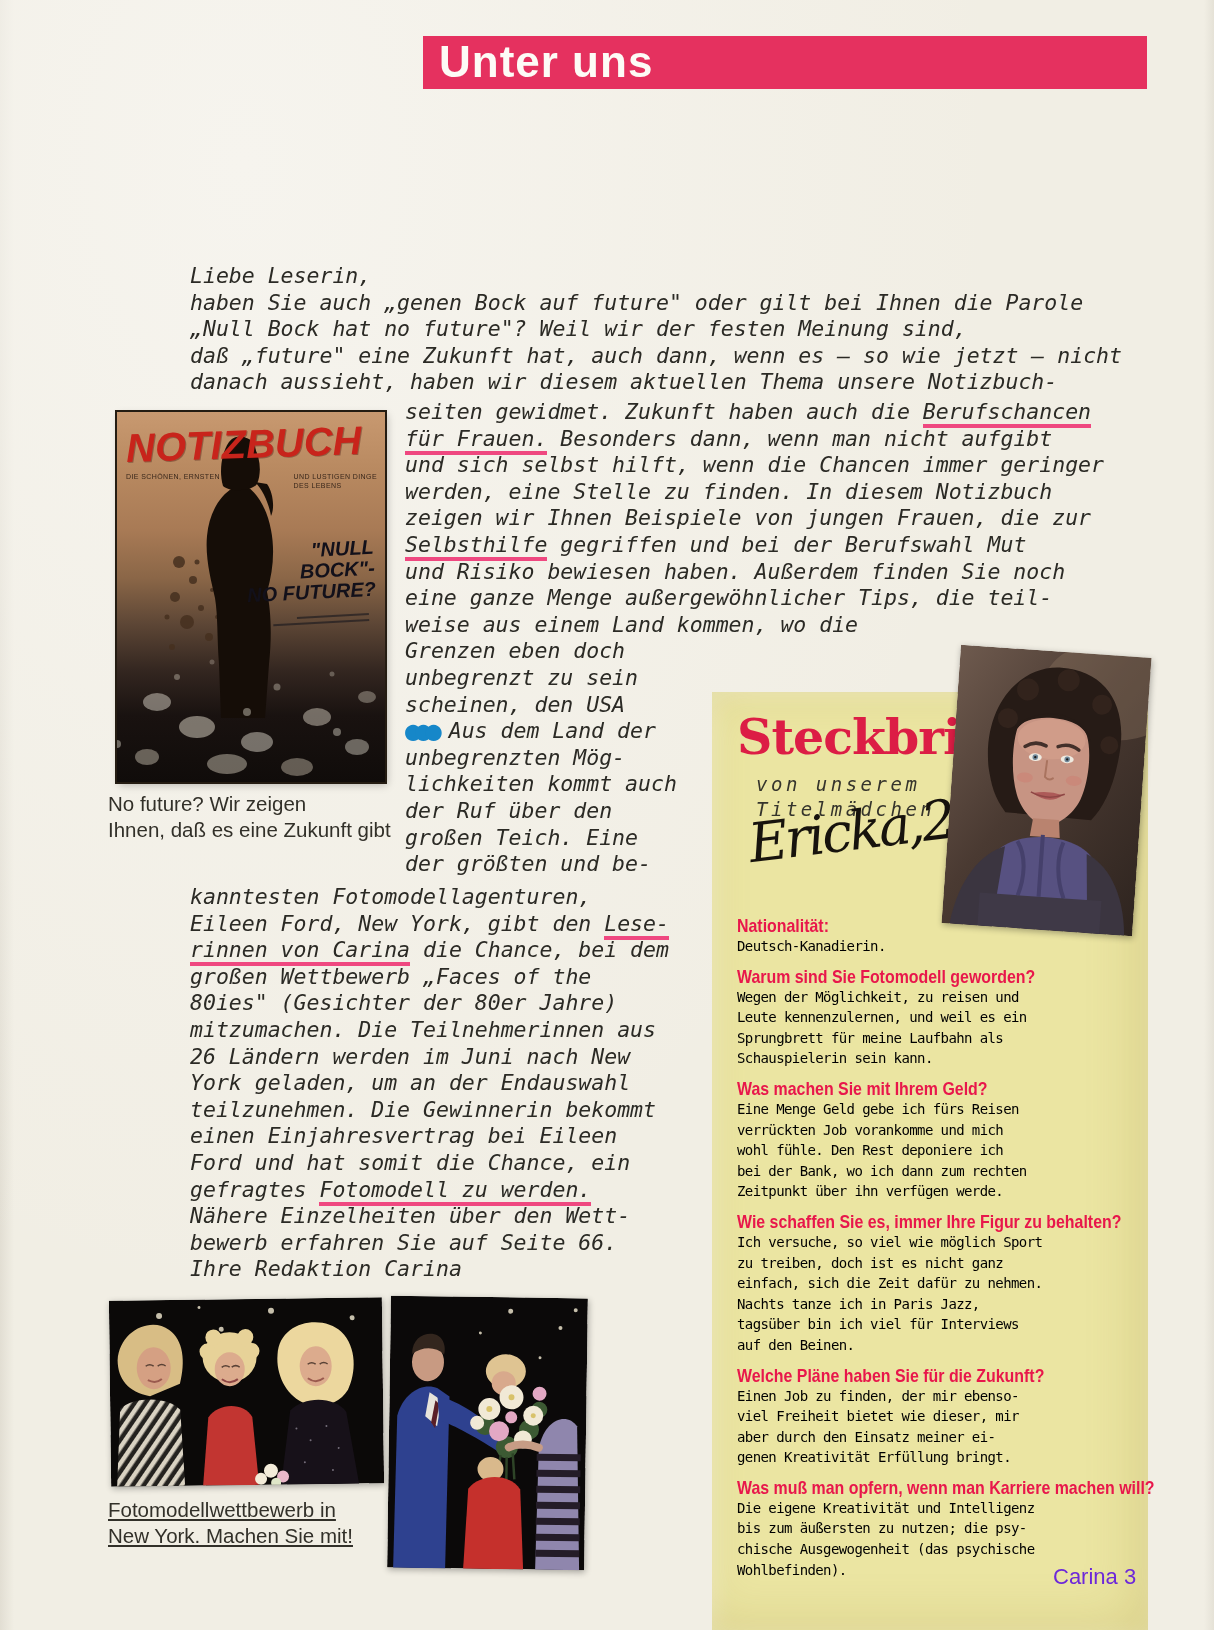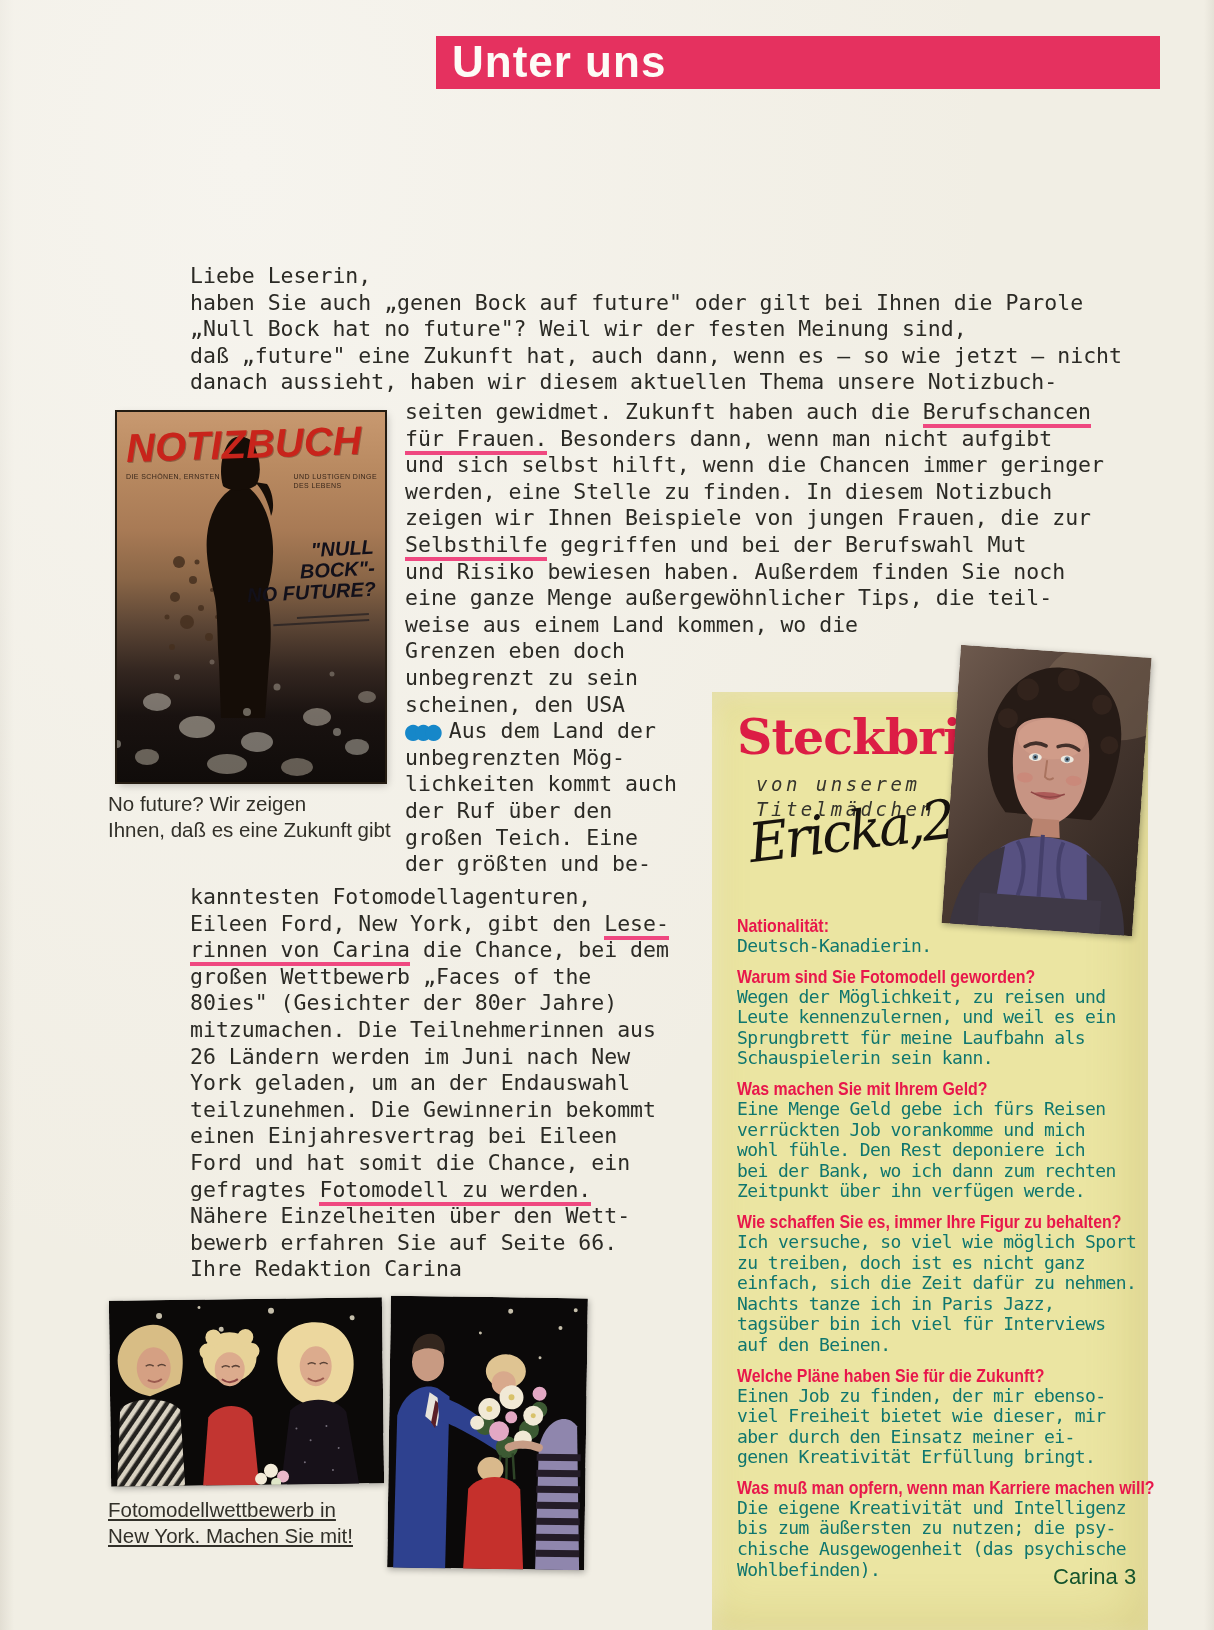--- a/index.html
+++ b/index.html
@@ -3,25 +3,25 @@
 <meta charset="utf-8">
 <style>
   html,body{margin:0;padding:0;background:#d8d4c8;}
   .page{position:relative;width:1214px;height:1630px;margin:0 auto;overflow:hidden;
         background:#f1eee4;
         background-image:radial-gradient(ellipse at 20% 10%, #f6f4ee 0%, rgba(246,244,238,0) 55%),
                          linear-gradient(90deg, rgba(90,80,60,.10) 0, rgba(90,80,60,0) 14px),
                          linear-gradient(270deg, rgba(90,80,60,.08) 0, rgba(90,80,60,0) 10px);
         font-family:"DejaVu Sans Mono",monospace;color:#2b2a25;}
   
-  .header-bar{position:absolute;left:436px;top:36px;width:724px;height:53px;background:#e5315f;}
+  .header-bar{position:absolute;left:423px;top:36px;width:724px;height:53px;background:#e5315f;}
   .header-bar span{display:block;padding-left:16px;font-family:"Liberation Sans",sans-serif;
         font-weight:bold;font-size:44px;line-height:52px;color:#fdfbf6;letter-spacing:1px;}
   
-  .tw{font-size:21.5px;line-height:26.6px;color:#2b2a25;}
+  .tw{font-size:21.5px;line-height:26.6px;color:#2b2a25;font-style:italic;}
   .tline{white-space:pre;}
   .u{border-bottom:4px solid #ef4880;}
   .dots{color:#1687c9;letter-spacing:-6px;font-size:27px;vertical-align:-2px;}
   .intro{position:absolute;left:190px;top:263px;}
   .mid-col{position:absolute;left:405px;top:399px;}
   .left-col{position:absolute;left:190px;top:884px;}
   
   .cover{position:absolute;left:117px;top:412px;width:268px;height:370px;
         background:linear-gradient(180deg,#c89970 0%,#b98a61 15%,#a87a55 32%,#8a6647 45%,#5e4736 57%,#332620 70%,#191210 82%,#100c0a 100%);
         box-shadow:0 0 0 2px #241c12, 2px 3px 8px rgba(0,0,0,.25);}
@@ -44,23 +44,23 @@
   .steckbrief{position:absolute;left:712px;top:692px;width:436px;height:938px;background:#ebe5a2;
         box-shadow:inset -12px -6px 50px rgba(160,135,55,.22), inset 4px 4px 20px rgba(255,255,250,.35);}
   .sb-title{position:absolute;left:25px;top:20px;font-family:"DejaVu Serif",serif;font-weight:bold;
         font-size:49px;line-height:50px;color:#dc1d45;letter-spacing:-1px;}
   .sb-sub{position:absolute;left:44px;top:80px;font-size:19px;line-height:25px;letter-spacing:3.5px;color:#35342c;font-style:italic;}
   .sb-signature{position:absolute;left:36px;top:106px;font-family:"DejaVu Serif",serif;font-style:italic;
         font-size:54px;color:#17130d;transform:rotate(-7deg);letter-spacing:-3px;}
   .sb-qa{position:absolute;left:25px;top:214px;width:400px;}
   .sb-q{font-family:"Liberation Sans",sans-serif;font-weight:bold;font-size:18.5px;line-height:21px;
         color:#e8174b;transform:scaleX(.86);transform-origin:left center;margin-top:9px;white-space:pre;}
-  .sb-a{font-size:18px;line-height:20.6px;letter-spacing:-.6px;color:#0f766e;white-space:pre;}
+  .sb-a{font-size:14px;line-height:20.6px;letter-spacing:-.6px;color:#000000;white-space:pre;}
   .sb-footer{position:absolute;left:341px;top:872px;font-family:"Liberation Sans",sans-serif;
-        font-size:22px;color:#14532d;}
+        font-size:22px;color:#6d28d9;}
   
   .photo{position:absolute;box-shadow:1px 2px 6px rgba(0,0,0,.3);}
   .portrait{left:951px;top:651px;width:191px;height:279px;transform:rotate(4deg);}
   .photo-left{left:110px;top:1299px;width:273px;height:186px;transform:rotate(-.7deg);}
   .photo-right{left:389px;top:1297px;width:197px;height:272px;transform:rotate(.8deg);}
   .photo svg{display:block;width:100%;height:100%;}
 </style>
 </head>
 <body>
 

